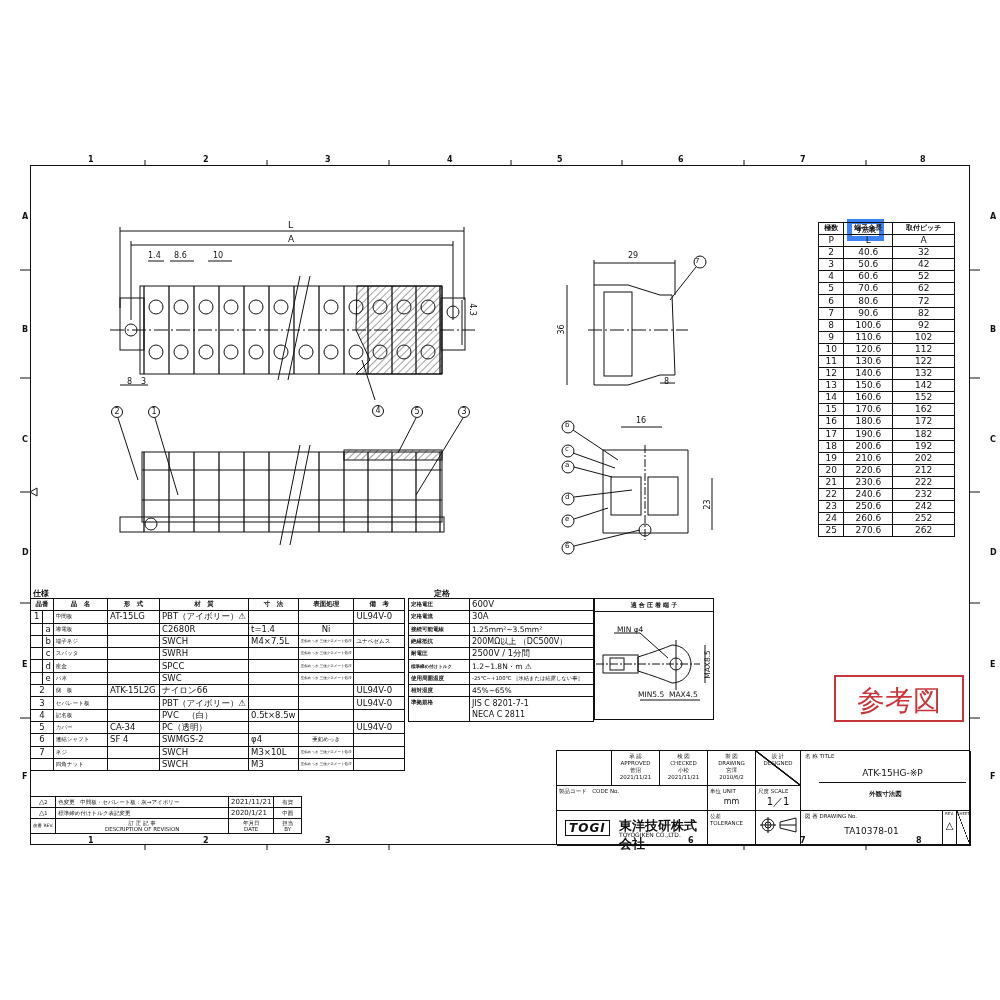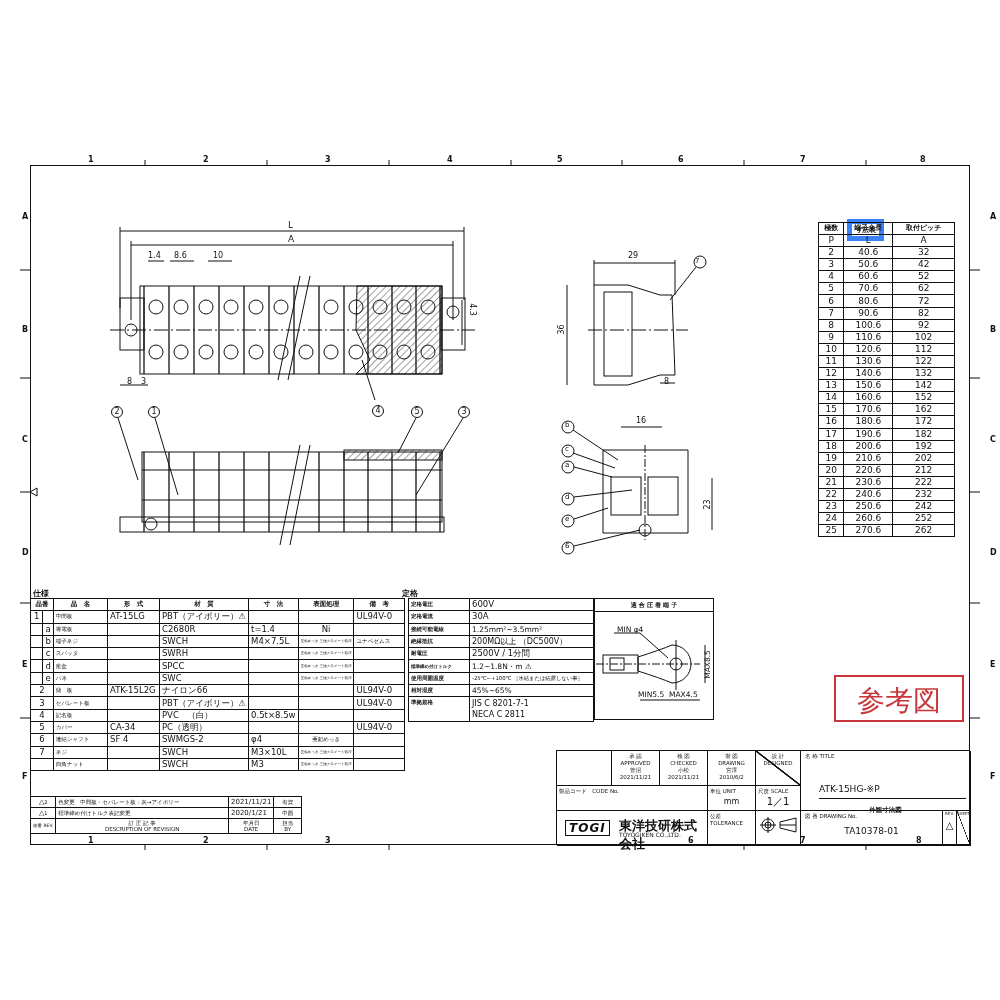--- a/index.html
+++ b/index.html
@@ -10,21 +10,21 @@
   table{border-collapse:collapse;}
   .dimtbl{position:absolute;left:818px;top:222px;width:137px;font-size:9px;}
   .dimtbl td{border:1px solid #111;text-align:center;height:11.1px;padding:0;line-height:11px;}
   .dimtbl .hdr td{font-size:7px;font-weight:bold;height:11px;}
   .dimtbl-title{position:absolute;left:847px;top:219px;border:5px solid #3b82f6;font-size:7px;font-weight:bold;padding:1px 3px;}
   .spec-title{position:absolute;left:33px;top:588px;font-size:8px;font-weight:bold;}
   .spec{position:absolute;left:30px;top:598px;width:375px;font-size:8.5px;border-radius:30px;}
   .spec td{border:1px solid #111;height:11.3px;padding:0 2px;line-height:11px;white-space:nowrap;}
   .spec .h td{font-size:6.5px;font-weight:bold;text-align:center;}
   .spec .tiny{font-size:5.5px;}
-  .rate-title{position:absolute;left:402px;top:588px;font-size:8px;font-weight:bold;}
+  .rate-title{position:absolute;left:434px;top:588px;font-size:8px;font-weight:bold;}
   .rate{position:absolute;left:408px;top:598px;width:186px;font-size:8.5px;}
   .rate td{border:1px solid #111;height:11.3px;padding:0 2px;line-height:11px;white-space:nowrap;}
   .rate .lab{font-size:5.5px;font-weight:bold;width:56px;}
   .crimp{position:absolute;left:594px;top:598px;width:120px;height:122px;border:1px solid #111;box-sizing:border-box;}
   .crimp-h{height:12px;border-bottom:1px solid #111;font-size:6px;font-weight:bold;text-align:center;line-height:12px;}
   .stamp{position:absolute;left:834px;top:675px;width:130px;height:47px;border:2px solid #c8363b;color:#c8363b;font-family:"DejaVu Serif","Liberation Serif",serif;font-size:28px;text-align:center;line-height:47px;box-sizing:border-box;}
   .rev{position:absolute;left:30px;top:796px;width:272px;font-size:7px;}
   .rev td{border:1px solid #111;height:10px;padding:0 2px;line-height:10px;white-space:nowrap;}
   .rev .sm{font-size:5.5px;}
   .tb{position:absolute;left:556px;top:750px;width:414px;height:95px;border-left:1.5px solid #111;border-top:1.5px solid #111;box-sizing:border-box;font-size:6px;}
@@ -679,21 +679,21 @@
     <div>DRAWING</div>
     <div>宮澤</div>
     <div>2010/6/2</div>
   </div>
   <div class="cell c fs5" style="left:199px;top:0;width:45px;height:35px;padding-top:2px;line-height:7px;background:linear-gradient(to top right,transparent 48%,#111 49%,#111 51%,transparent 52%)">
     <div>設 計</div>
     <div>DESIGNED</div>
   </div>
   <div class="cell fs5" style="left:244px;top:0;width:170px;height:60px;padding:2px 4px">
     <div>名 称 TITLE</div>
-    <div style="font-size:9px;text-align:left;margin-top:24px;padding-bottom:4px;border-bottom:1px solid #111;margin-left:14px">ATK-15HG-※P</div>
+    <div style="font-size:9px;text-align:center;margin-top:8px;padding-bottom:4px;border-bottom:1px solid #111;margin-left:14px">ATK-15HG-※P</div>
     <div style="font-size:6.5px;text-align:center;margin-top:7px;font-weight:bold">外観寸法図</div>
   </div>
   <div class="cell fs5" style="left:0;top:35px;width:151px;height:25px;padding:2px">製品コード　CODE No.</div>
   <div class="cell fs5" style="left:151px;top:35px;width:48px;height:25px;padding:2px">
     <div>単位 UNIT</div>
     <div style="font-size:8px;text-align:center;margin-top:2px">mm</div>
   </div>
   <div class="cell fs5" style="left:199px;top:35px;width:45px;height:25px;padding:2px">
     <div>尺度 SCALE</div>
     <div style="font-size:10px;text-align:center">1／1</div>

